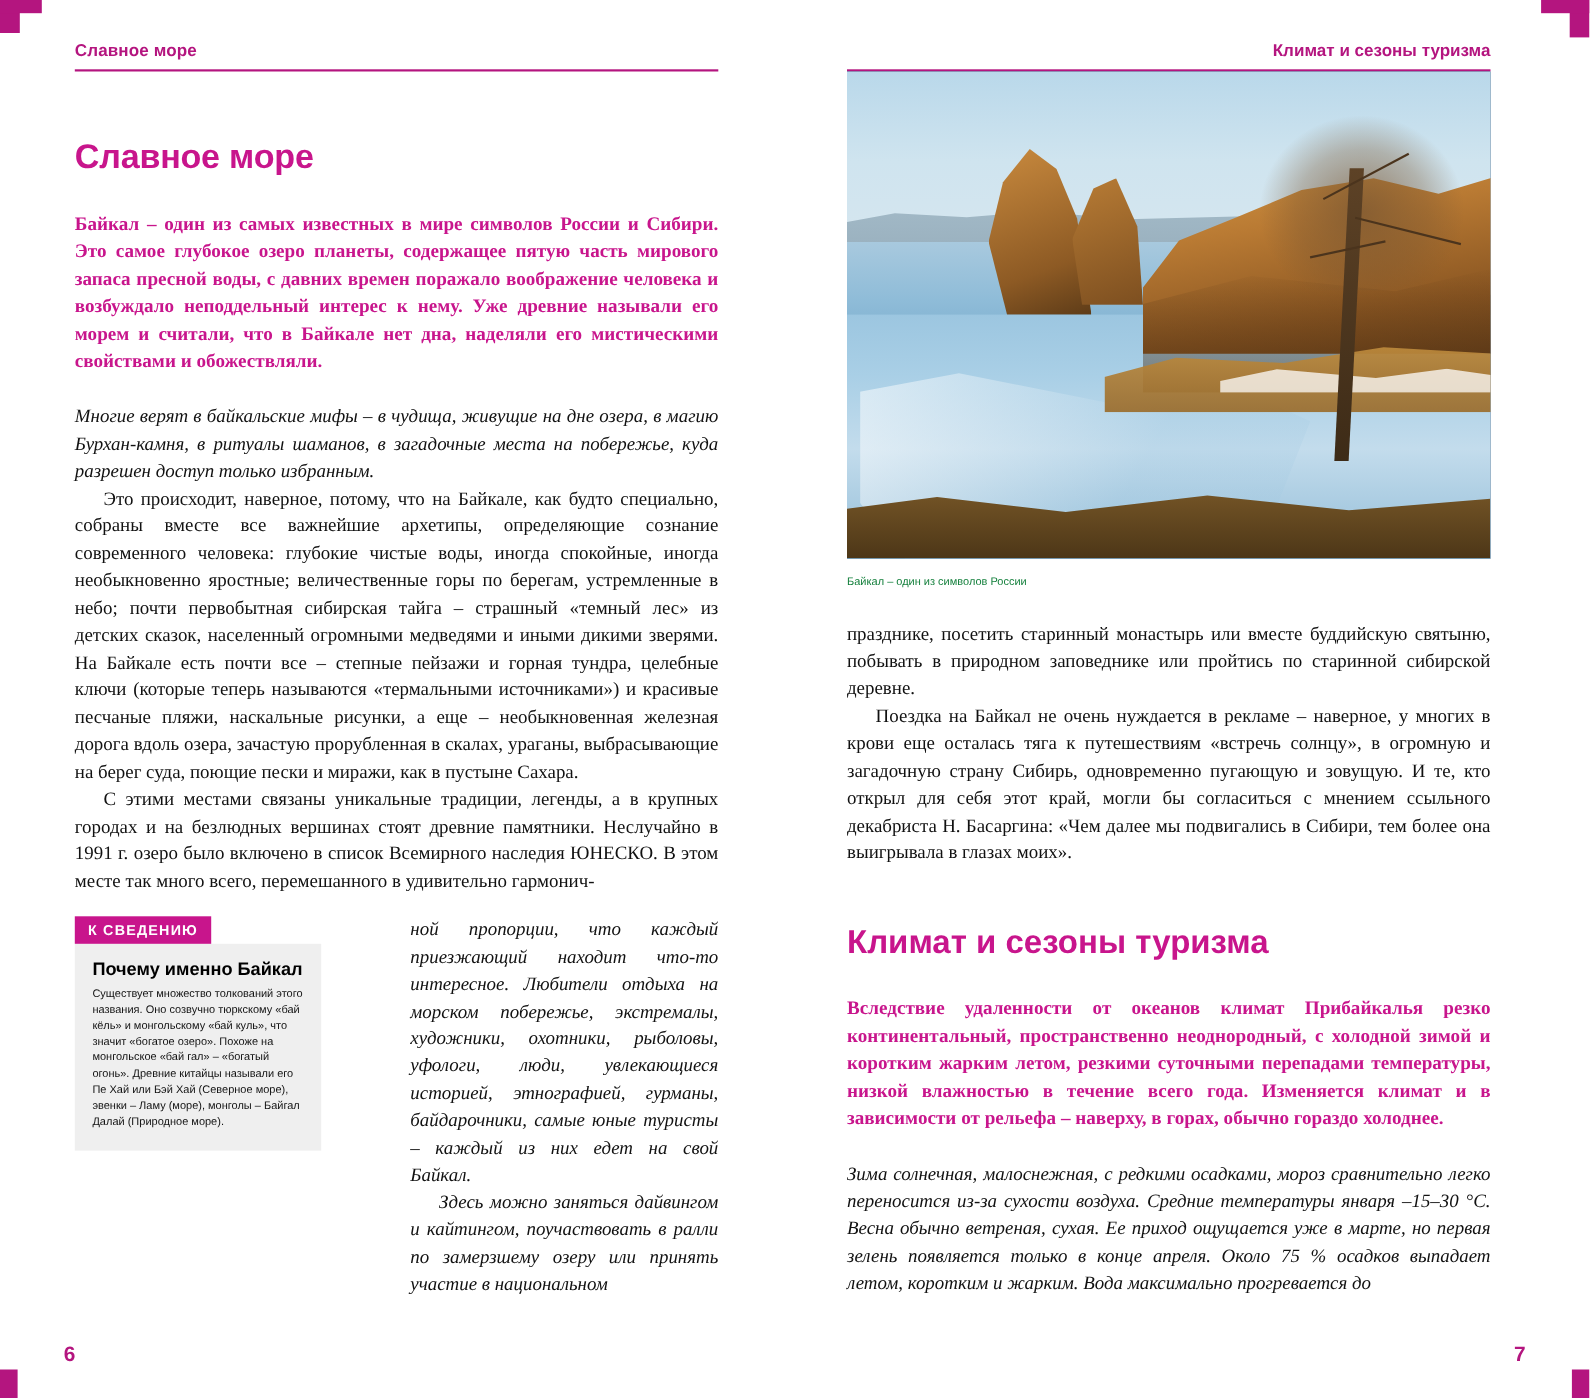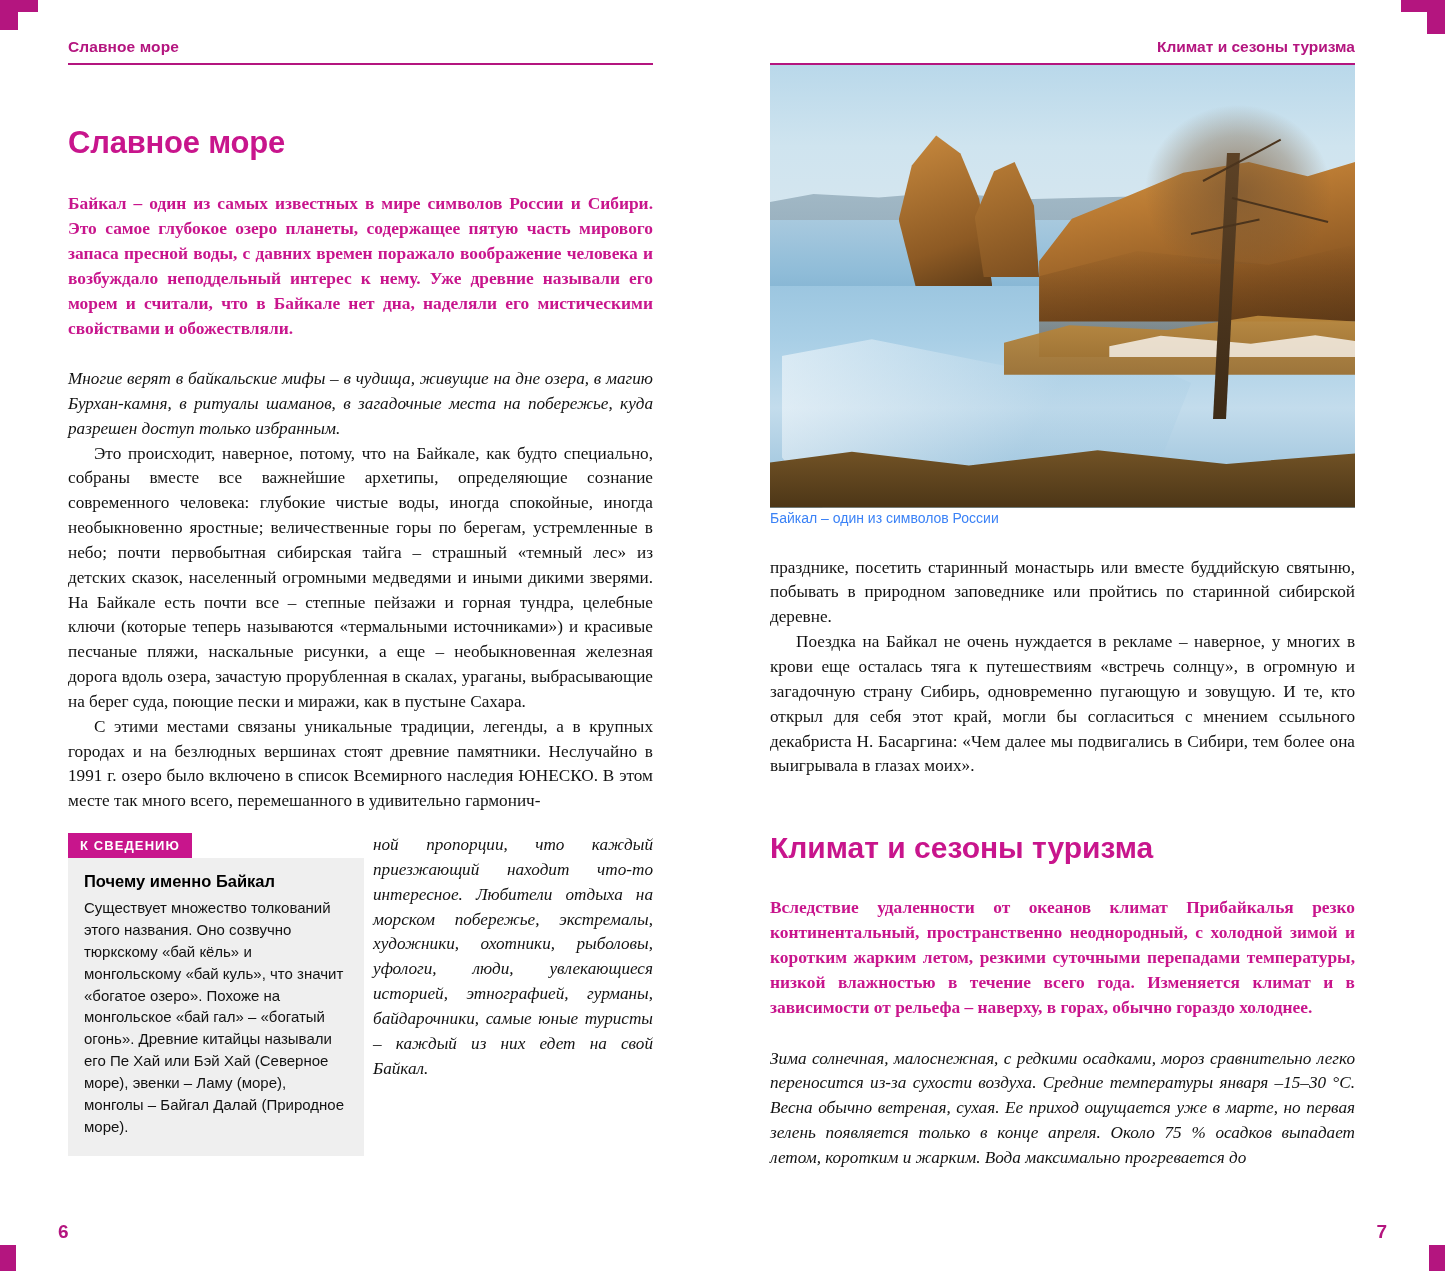--- a/index.html
+++ b/index.html
@@ -103,21 +103,21 @@
     margin: 0;
   }
   .body-p.first { margin-top: 26px; font-style: italic; }
   .body-p.ind { text-indent: 26px; }
 
   
   .info-box {
     position: absolute;
     left: 0;
     top: 795px;
-    width: 296px;
+    width: 224px;
   }
   .info-tag {
     display: inline-block;
     background: #c8158c;
     color: #fff;
     font-family: "Liberation Sans", sans-serif;
     font-weight: bold;
     font-size: 13px;
     letter-spacing: 1.1px;
     padding: 5px 12px 5px 12px;
@@ -129,21 +129,21 @@
   }
   .info-h {
     font-family: "Liberation Sans", sans-serif;
     font-weight: bold;
     font-size: 16.5px;
     color: #000;
     margin: 0 0 6px 0;
   }
   .info-text {
     font-family: "Liberation Sans", sans-serif;
-    font-size: 15px;
+    font-size: 10px;
     line-height: 1.46;
     color: #111;
     margin: 0;
   }
 
   
   .left-col2 {
     position: absolute;
     left: 305px;
     top: 795px;
@@ -192,23 +192,23 @@
   .photo {
     margin-top: 0;
     width: 585px;
     height: 443px;
     position: relative;
     overflow: hidden;
     background: #2b5d86;
   }
   .caption {
     font-family: "Liberation Sans", sans-serif;
-    font-size: 14px;
-    color: #3b82f6;
-    margin-top: 2px;
+    font-size: 10px;
+    color: #15803d;
+    margin-top: 16px;
   }
   h2.title2 {
     font-family: "Liberation Sans", sans-serif;
     font-weight: bold;
     font-size: 30px;
     color: #c8158c;
     margin: 52px 0 0 0;
   }
   .folio-right {
     position: absolute;
@@ -323,20 +323,21 @@
     <div class="info-box">
       <div class="info-tag">К СВЕДЕНИЮ</div>
       <div class="info-body">
         <p class="info-h">Почему именно Байкал</p>
         <p class="info-text">Существует множество толкований этого названия. Оно созвучно тюркскому «бай кёль» и монгольскому «бай куль», что значит «богатое озеро». Похоже на монгольское «бай гал» – «богатый огонь». Древние китайцы называли его Пе Хай или Бэй Хай (Северное море), эвенки – Ламу (море), монголы – Байгал Далай (Природное море).</p>
       </div>
     </div>
 
     <div class="left-col2">
       <p class="just-col">ной пропорции, что каждый приезжающий находит что-то интересное. Любители отдыха на морском побережье, экстремалы, художники, охотники, рыболовы, уфологи, люди, увлекающиеся историей, этнографией, гурманы, байдарочники, самые юные туристы – каждый из них едет на свой Байкал.</p>
+      <p class="just-col ind">Здесь можно заняться дайвингом и кайтингом, поучаствовать в ралли по замерзшему озеру или принять участие в национальном</p>
     </div>
   </div>
 
   <div class="folio-left">6</div>
 
   <div class="right-page">
     <div class="running-head-right">Климат и сезоны туризма</div>
     <div class="rule-right"></div>
 
     <div class="photo">

